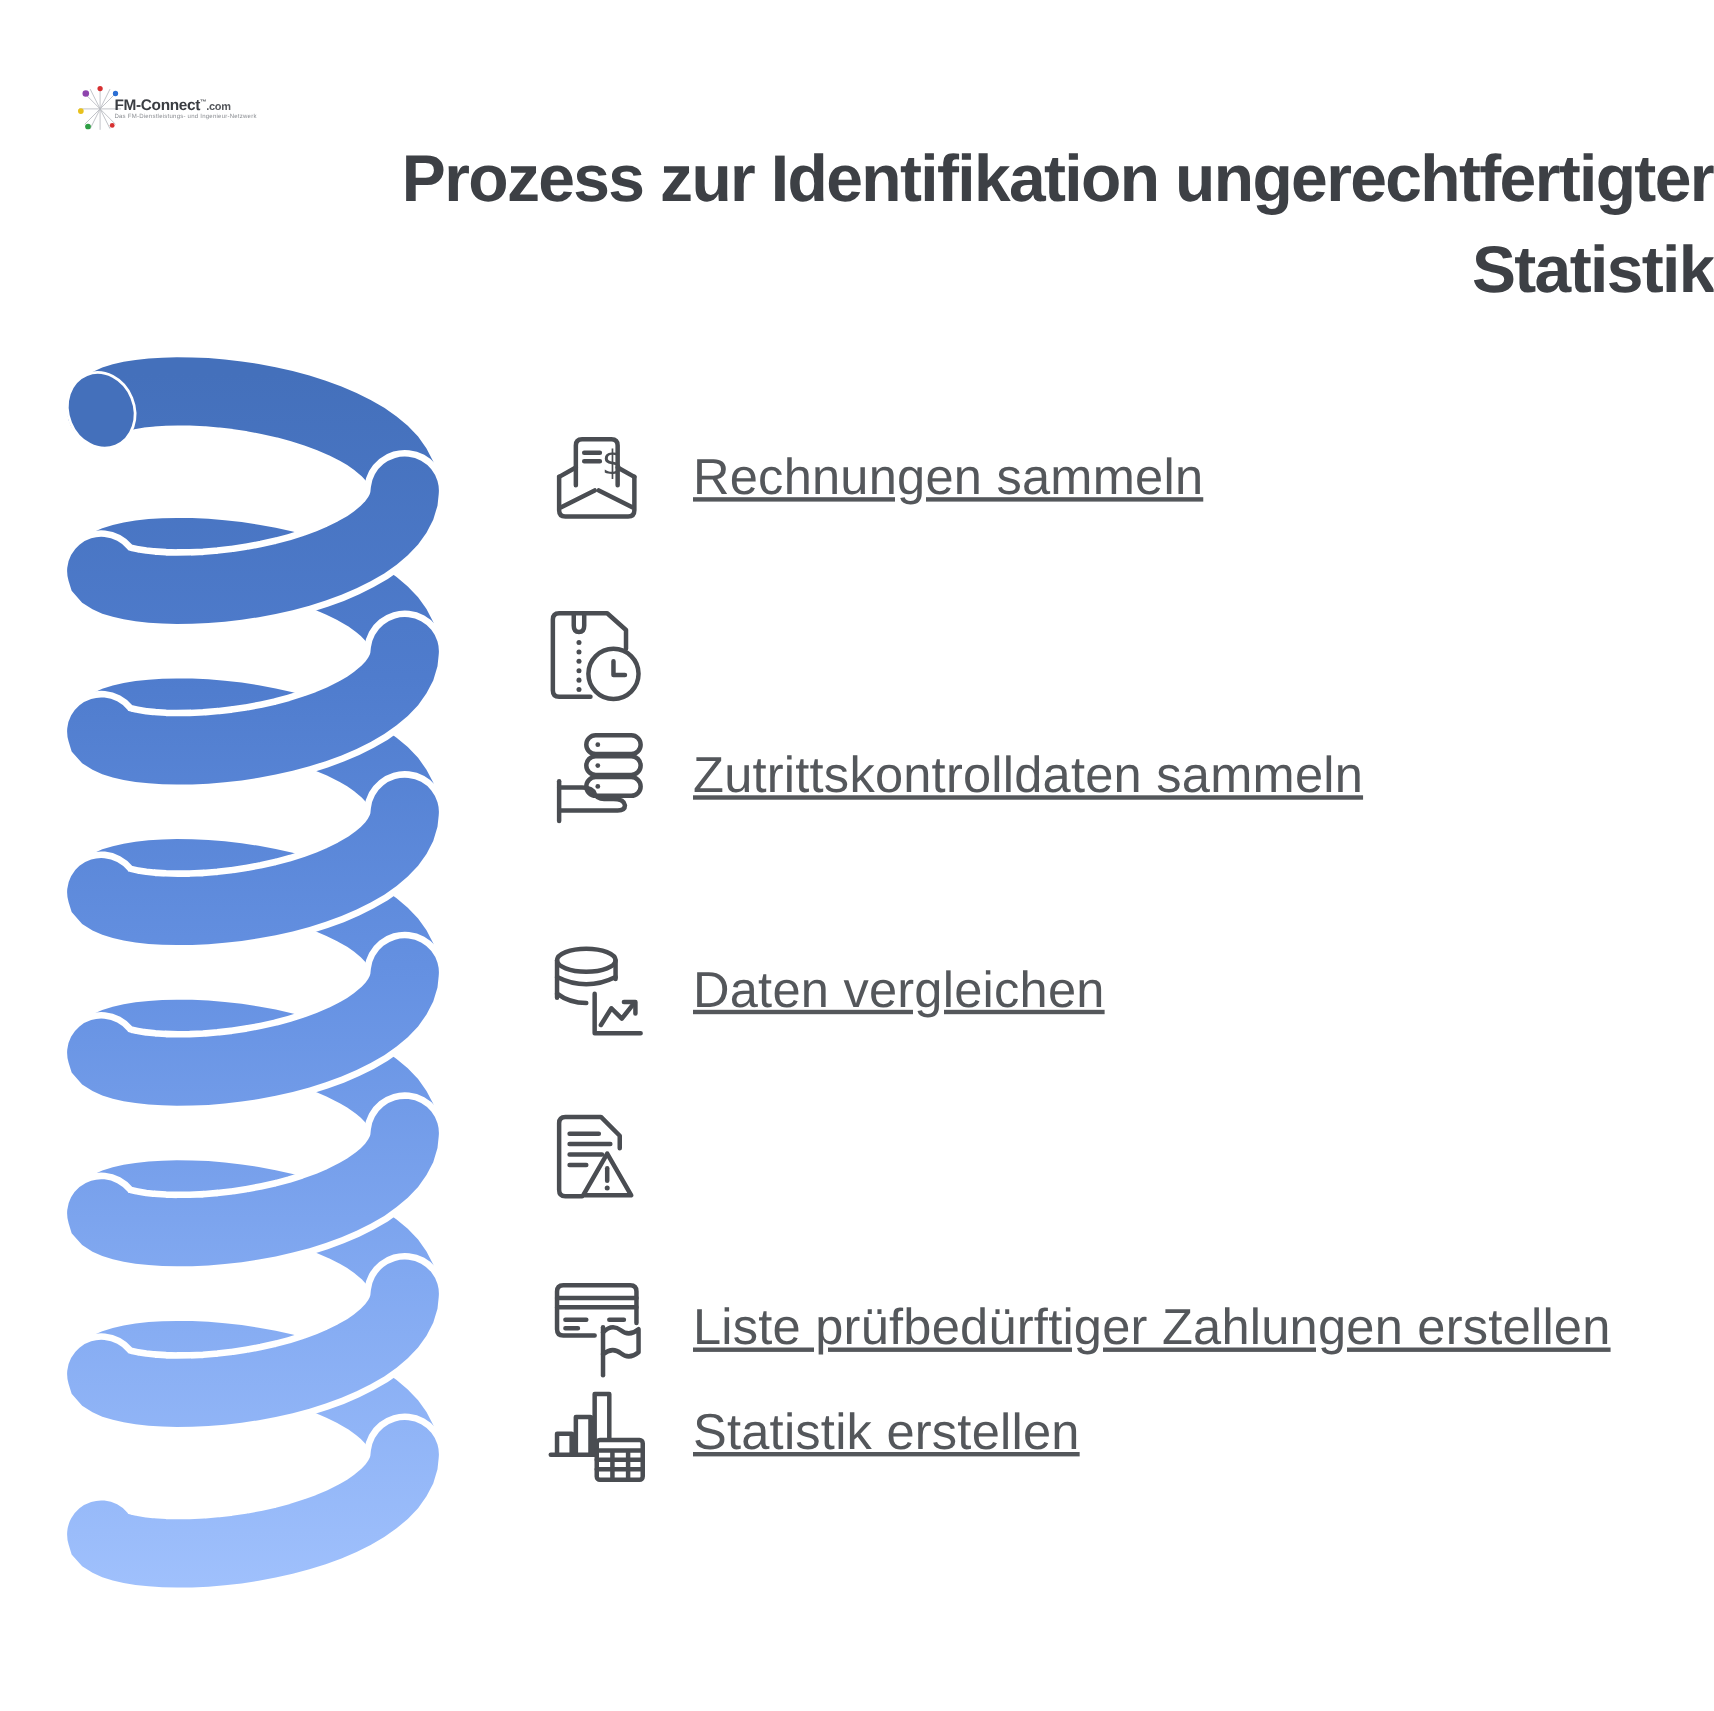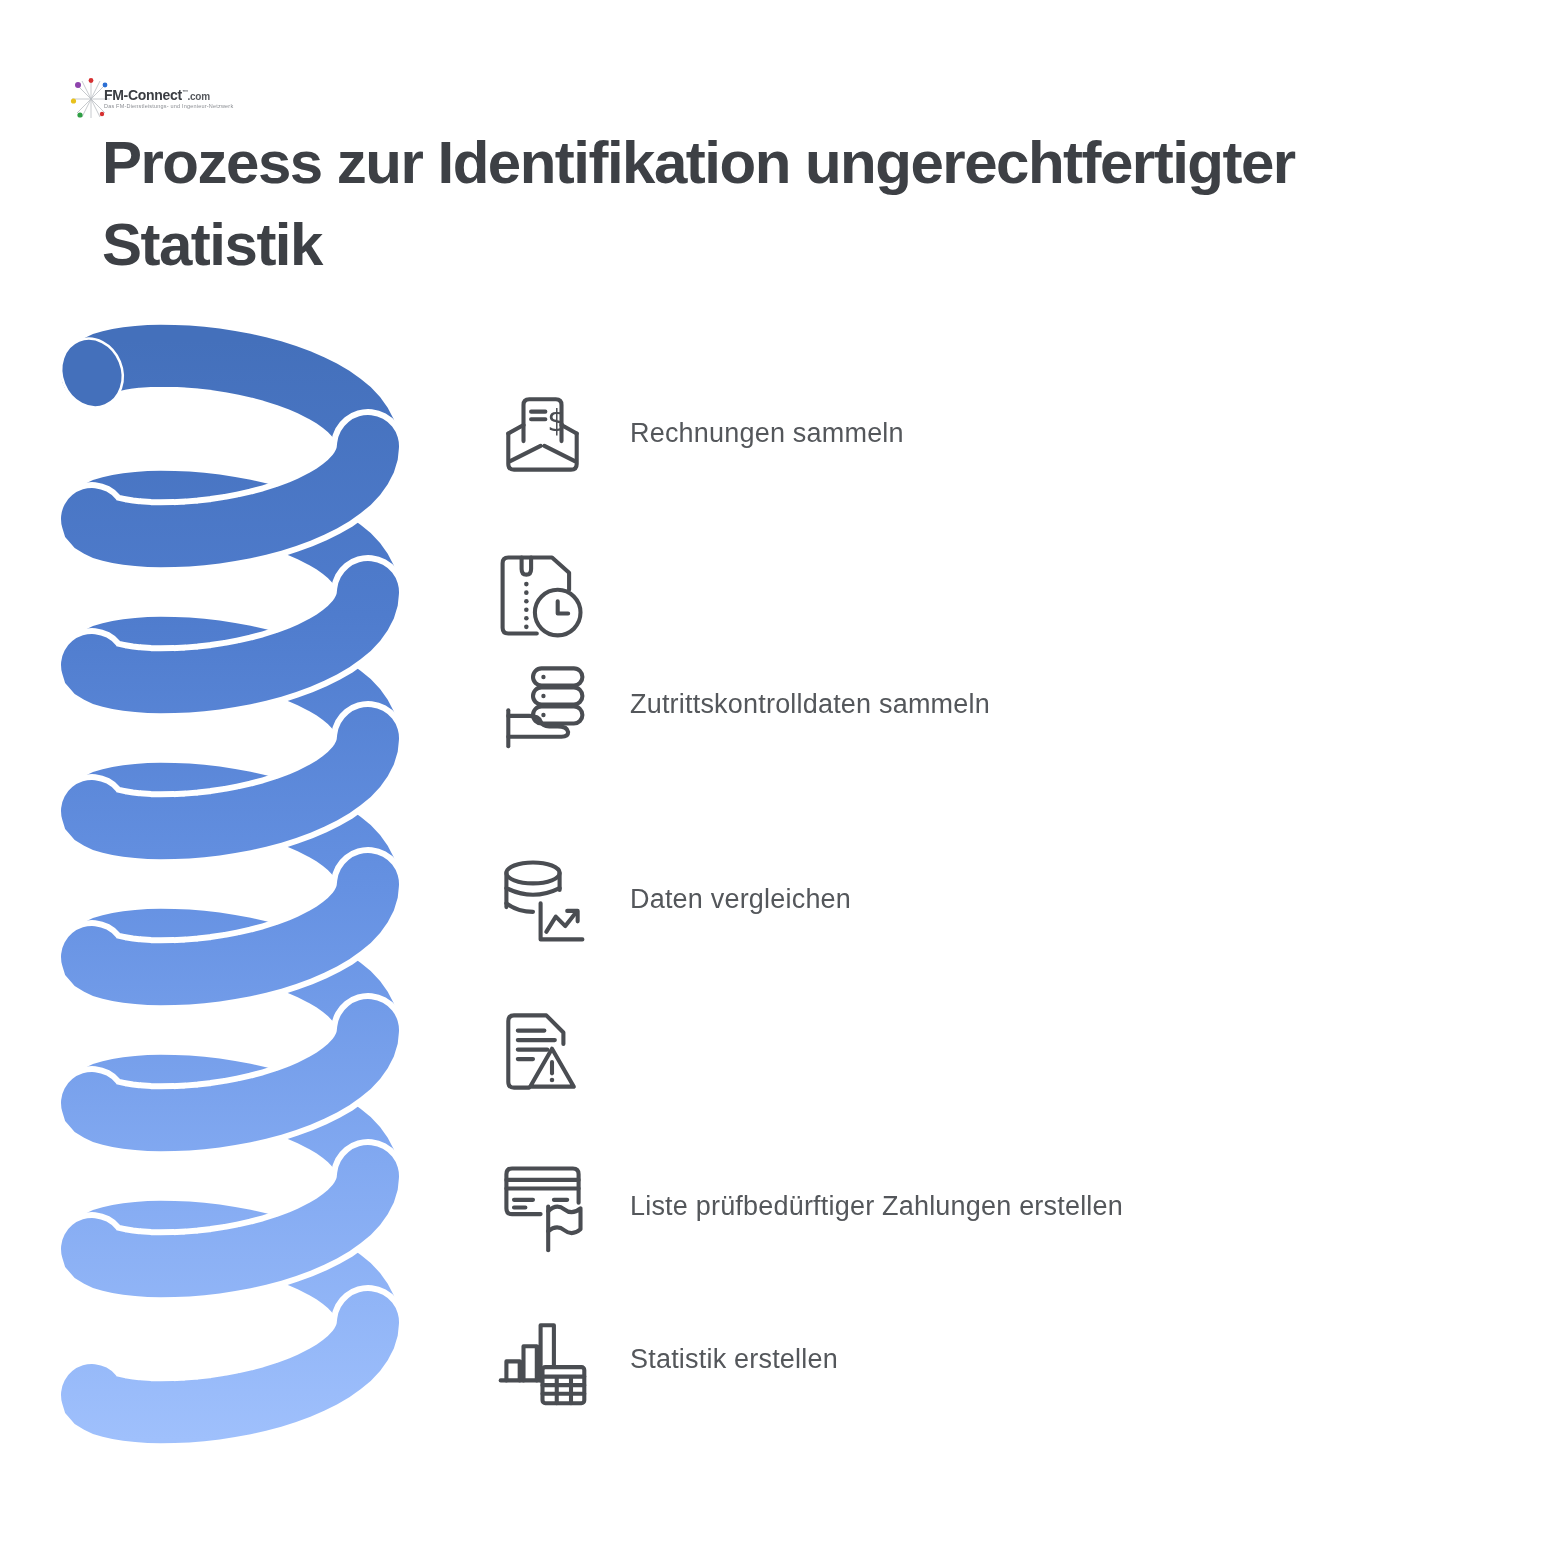--- a/index.html
+++ b/index.html
@@ -16,39 +16,40 @@
   .logo{position:absolute;left:68px;top:76px;display:flex;align-items:center;}
   .logo-burst{width:46px;height:46px;margin-right:-10px;}
   .logo-textblock{display:flex;flex-direction:column;line-height:1.05;}
   .logo-brand{font-size:14px;font-weight:bold;color:#3a3d42;letter-spacing:-0.3px;}
   .logo-brand .tld{font-size:10px;font-weight:bold;color:#55585d;text-align:center;}
   .logo-brand .tm{font-size:6px;vertical-align:super;color:#55585d;}
   .logo-tagline{font-size:5.5px;color:#8a8d92;margin-top:1px;letter-spacing:0.2px;}
   
   .title{
     position:absolute;left:102px;top:122px;width:1456px;
-    text-align:left;
+    text-align:right;
     color:var(--title-color,#3d4045);
     font-weight:bold;
     font-size:60px;
     letter-spacing:-1.5px;
     line-height:82px;
   }
   
   .step{
     position:absolute;left:495px;height:96px;
     display:flex;align-items:center;gap:40px;
   }
   .step .icon{width:95px;height:95px;flex:0 0 95px;display:block;}
   .step .icon svg{display:block;}
   .step .label{
-    font-size:27px;
+    font-size:46px;
     color:var(--step-color,#54575b);
     letter-spacing:0.2px;
     white-space:nowrap;
+    text-decoration:underline;
   }
 </style>
 </head>
 <body>
 
 <div class="canvas">
 
   <svg id="spiral-svg" width="1558" height="1555" viewBox="0 0 1558 1555">
       <defs>
         <linearGradient id="sg" gradientUnits="userSpaceOnUse" x1="0" y1="340" x2="0" y2="1440">
@@ -204,21 +205,21 @@
           <path d="M88,46 V16 Q88,10 82,10 H18 Q12,10 12,16 V52 Q12,58 18,58 H48"></path>
           <path d="M12,22 H88 M12,31 H88"></path>
           <path d="M20,43 H40 M20,51 H32 M62,43 H76"></path>
           <path d="M56,50 V96"></path>
           <path d="M56,55 C62,49 68,49 73,53 C78,57 84,57 90,52 V74 C84,79 78,79 73,75 C68,71 62,71 56,76"></path>
         </svg>
       </span>
       <span class="label">Liste prüfbedürftiger Zahlungen erstellen</span>
     </div>
 
-    <div class="step" style="top:1311px">
+    <div class="step" style="top:1253px">
       <span class="icon">
         <svg viewBox="0 0 100 100" width="95" height="95" fill="none" stroke="#4a4d52" stroke-width="4.3" stroke-linecap="round" stroke-linejoin="round">
           <path d="M6,72 H64"></path>
           <path d="M12,72 V52 H26 V72 M30,72 V36 H44 V72 M48,72 V14 H62 V72"></path>
           <rect x="50" y="58" width="44" height="38" rx="3" fill="#ffffff"></rect>
           <path d="M50,68 H94 M50,77 H94 M50,86 H94 M65,68 V96 M80,68 V96"></path>
         </svg>
       </span>
       <span class="label">Statistik erstellen</span>
     </div>

